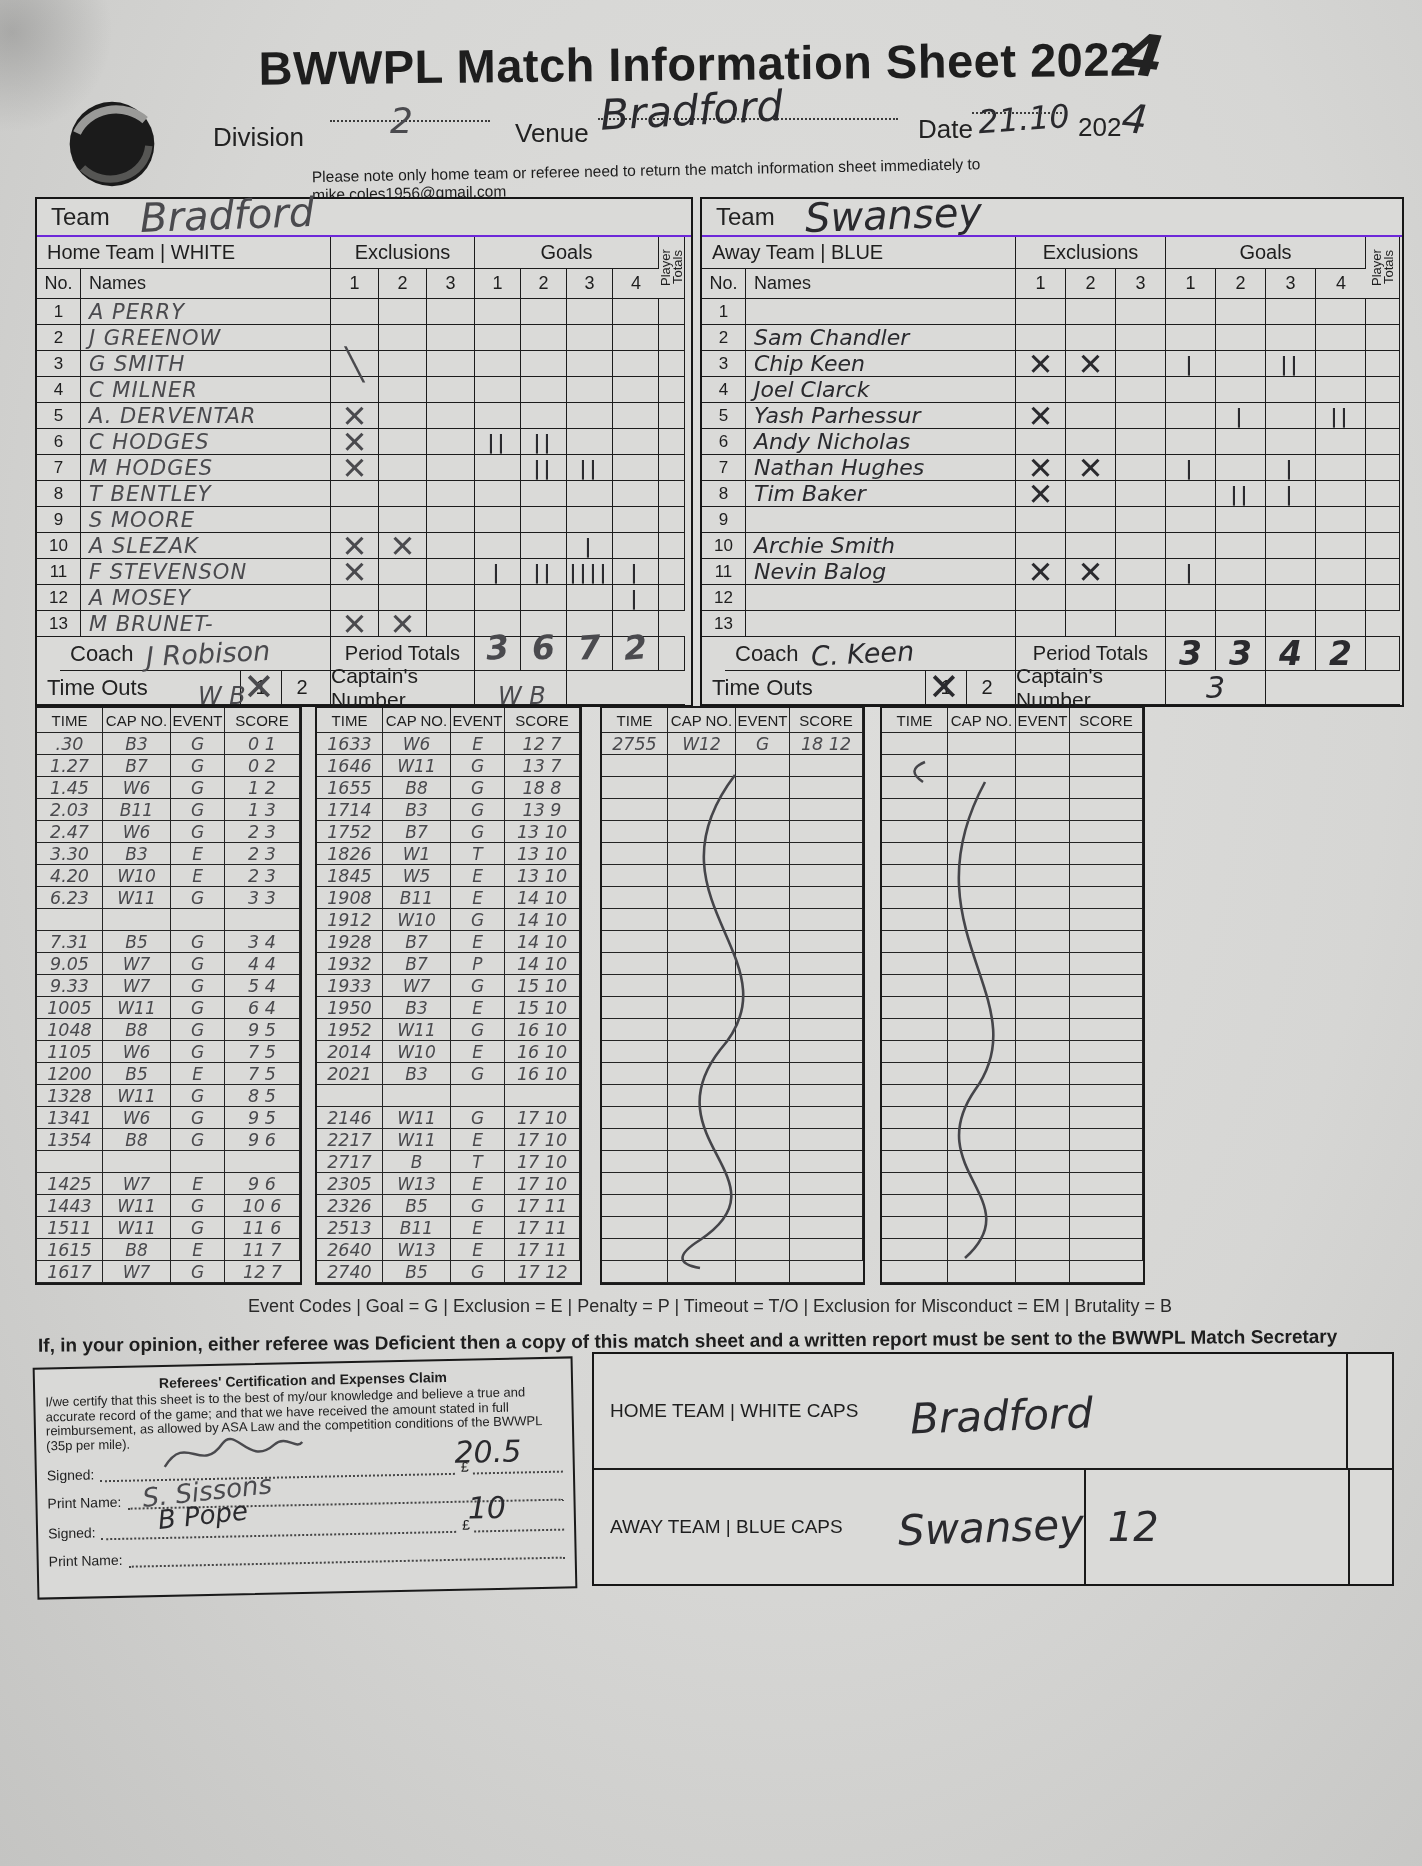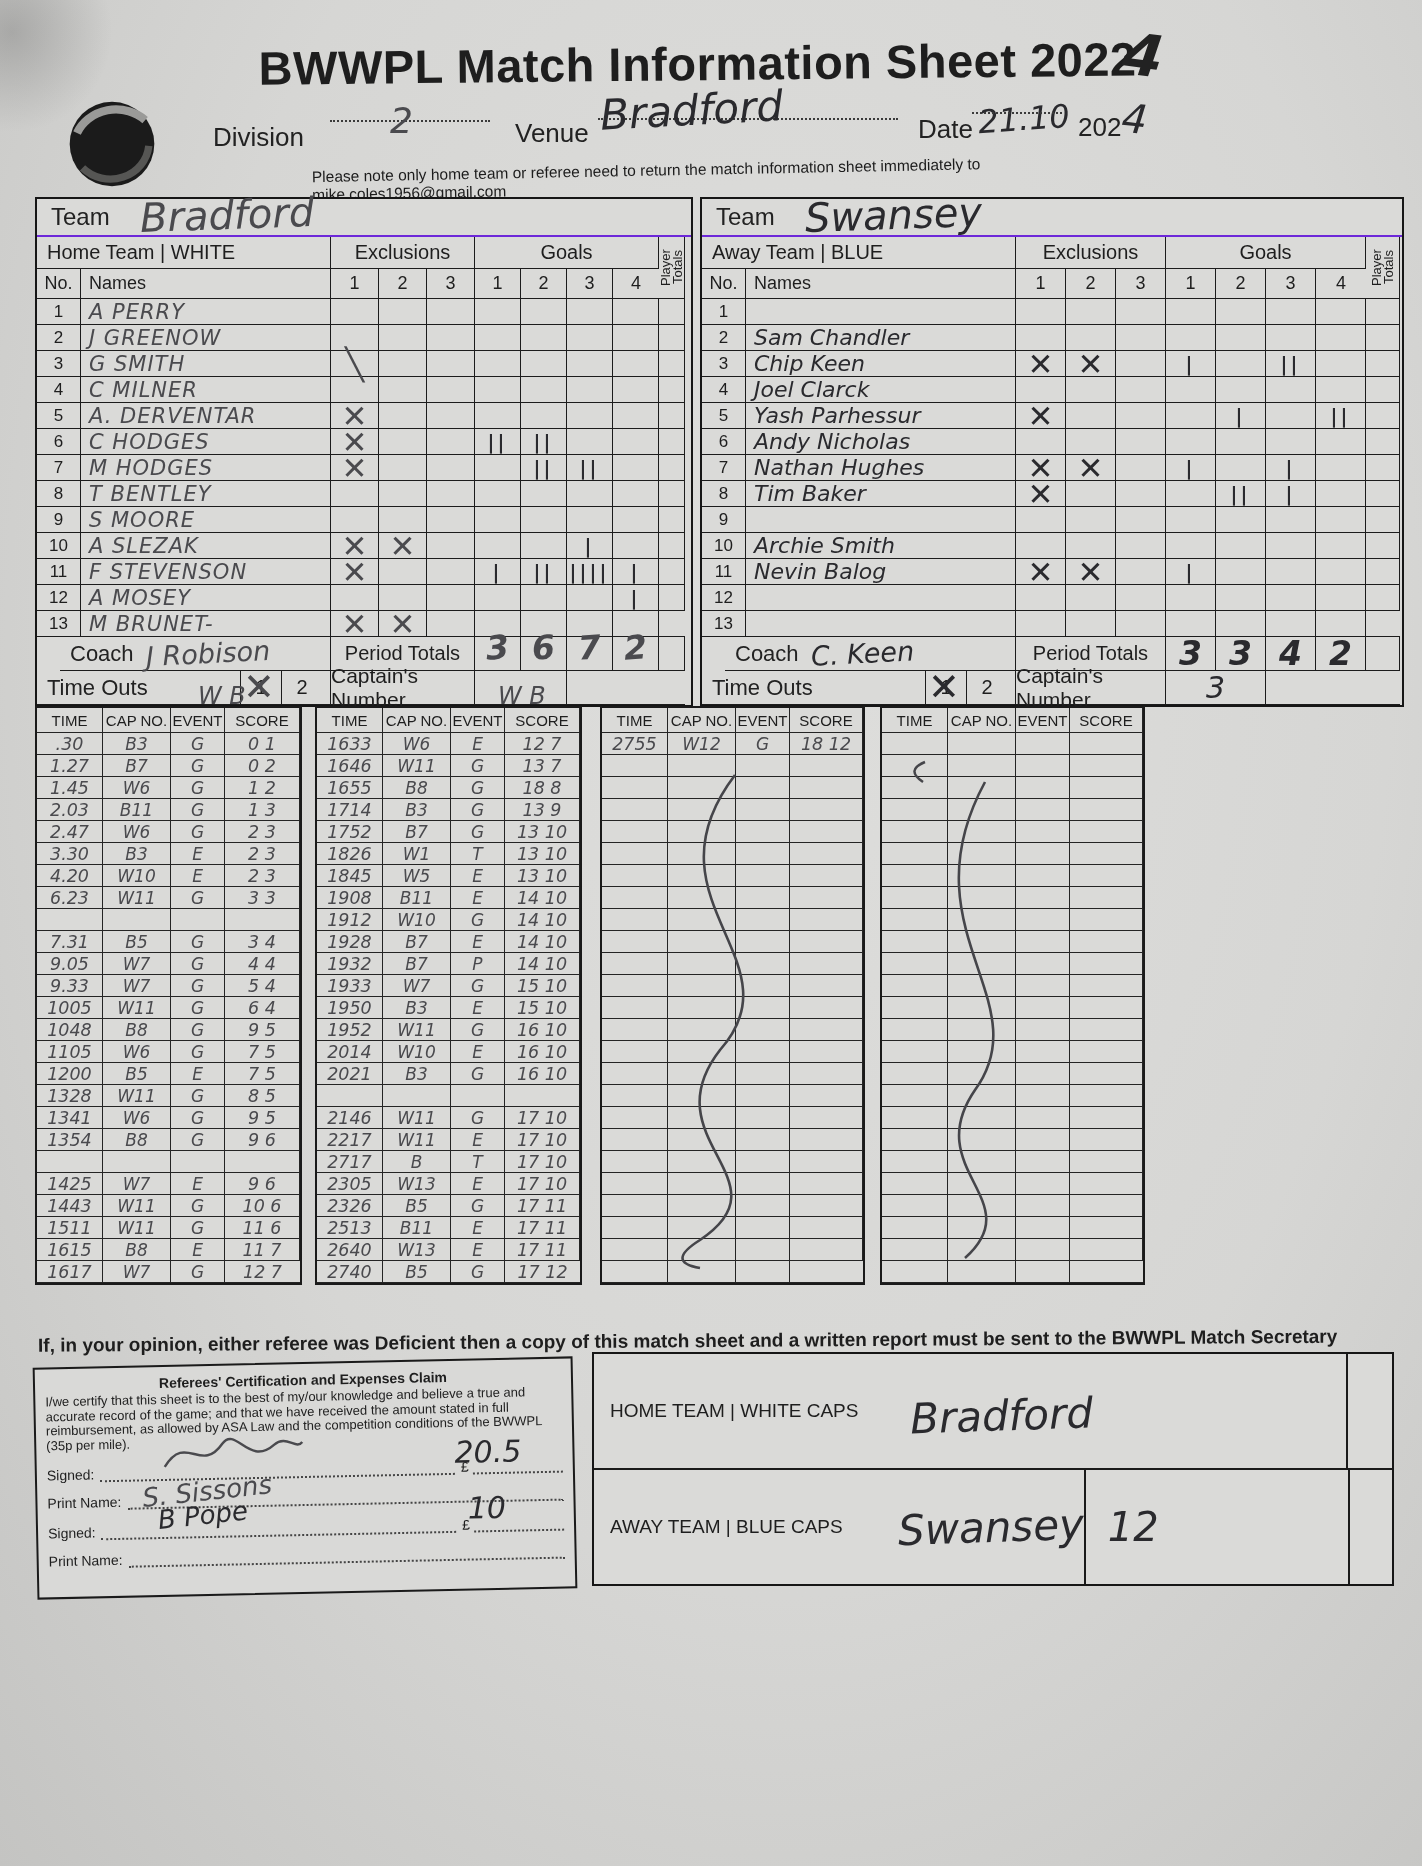--- a/index.html
+++ b/index.html
@@ -1078,20 +1078,21 @@
         <div class="c lr s hw pencil"></div>
       </div>
   </div>
 
   <svg class="overlay" width="1422" height="1866">
     <path d="M925,762 q-20,8 -2,20" stroke="#45454a" stroke-width="2.5" fill="none"></path>
     <path d="M735,775 C640,900 800,960 720,1050 C650,1140 790,1180 700,1240 Q665,1262 700,1268" stroke="#45454a" stroke-width="2.6" fill="none"></path>
     <path d="M985,782 C905,930 1040,1000 975,1090 C920,1170 1030,1200 965,1258" stroke="#45454a" stroke-width="2.6" fill="none"></path>
   </svg>
 
+  <div class="evcodes">Event Codes  |  Goal = G  |  Exclusion = E  |  Penalty = P  |  Timeout = T/O  |  Exclusion for Misconduct = EM  |  Brutality = B</div>
   <div class="deficient">If, in your opinion, either referee was Deficient then a copy of this match sheet and a written report must be sent to the BWWPL Match Secretary</div>
 
   <div class="cert">
     <h3>Referees' Certification and Expenses Claim</h3>
     <div class="body">I/we certify that this sheet is to the best of my/our knowledge and believe a true and accurate record of the game; and that we have received the amount stated in full reimbursement, as allowed by ASA Law and the competition conditions of the BWWPL (35p per mile).</div>
     <div class="sline">
       <span>Signed:</span>
         <span class="d1"></span>
       <span>£</span>
         <span class="d2"></span>

